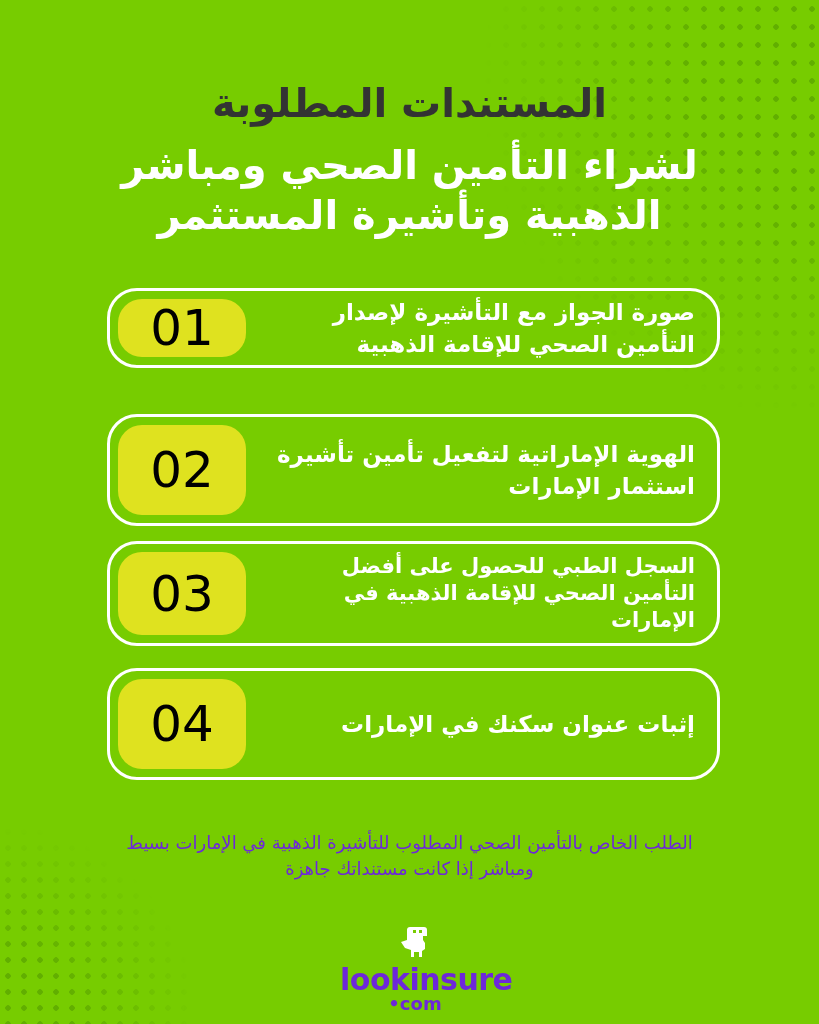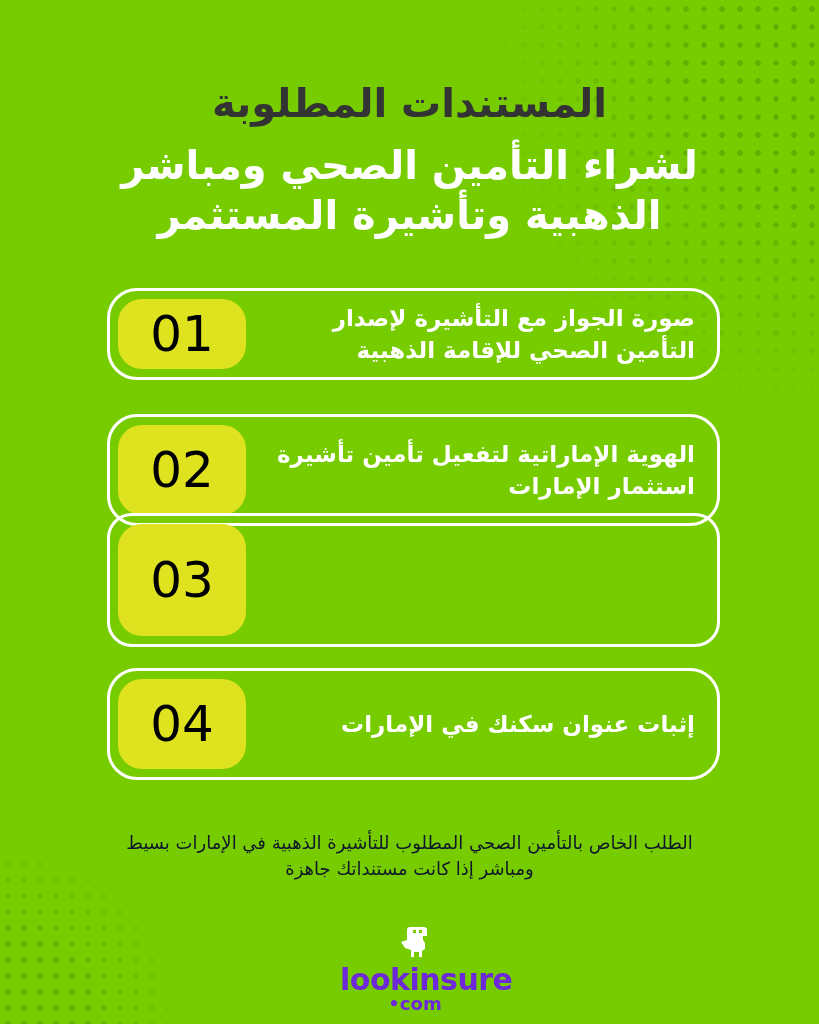--- a/index.html
+++ b/index.html
@@ -46,57 +46,60 @@
   }
   .card-text {
     position: absolute; right: 22px; left: 160px; top: 0; bottom: 0;
     direction: rtl; text-align: right;
     display: flex; align-items: center;
     color: #ffffff; font-weight: bold; font-size: 23px; line-height: 32px;
   }
   .footer-text {
     position: absolute; top: 830px; left: 100px; width: 619px;
     text-align: center; direction: rtl;
-    font-size: 18px; line-height: 26px; color: #0f172a;
+    font-size: 18px; line-height: 26px; color: #6d28d9;
   }
   .logo {
     position: absolute; top: 925px; left: 340px; width: 150px; text-align: center;
     color: #6d28d9;
   }
   .logo-word { font-size: 30px; font-weight: bold; letter-spacing: -0.5px; line-height: 30px; }
   .logo-com { font-size: 18px; font-weight: bold; line-height: 18px; }
 </style>
 </head>
 <body>
 
 <div class="dots-tr"></div>
 <div class="dots-bl"></div>
 
 <div class="title">المستندات المطلوبة</div>
 <div class="subtitle">
   <div>لشراء التأمين الصحي ومباشر</div>
   <div>الذهبية وتأشيرة المستثمر</div>
 </div>
 
-<div class="card" style="top:288px;height:92px;">
+<div class="card" style="top:288px;height:80px;">
   <div class="badge">01</div>
   <div class="card-text">
       <span>صورة الجواز مع التأشيرة لإصدار التأمين الصحي للإقامة الذهبية</span>
     </div>
 </div>
 
 <div class="card" style="top:414px;height:112px;">
   <div class="badge">02</div>
   <div class="card-text">
       <span>الهوية الإماراتية لتفعيل تأمين تأشيرة استثمار الإمارات</span>
     </div>
 </div>
 
-<div class="card" style="top:513px;height:134px;border-radius:25px;">
+<div class="card" style="top:541px;height:105px;">
   <div class="badge">03</div>
+  <div class="card-text" style="font-size:21px;line-height:27px;">
+      <span>السجل الطبي للحصول على أفضل التأمين الصحي للإقامة الذهبية في الإمارات</span>
+    </div>
 </div>
 
 <div class="card" style="top:668px;height:112px;padding-left:22px;">
   <div class="badge">04</div>
   <div class="card-text">
       <span>إثبات عنوان سكنك في الإمارات</span>
     </div>
 </div>
 
 <div class="footer-text">الطلب الخاص بالتأمين الصحي المطلوب للتأشيرة الذهبية في الإمارات بسيط ومباشر إذا كانت مستنداتك جاهزة</div>

